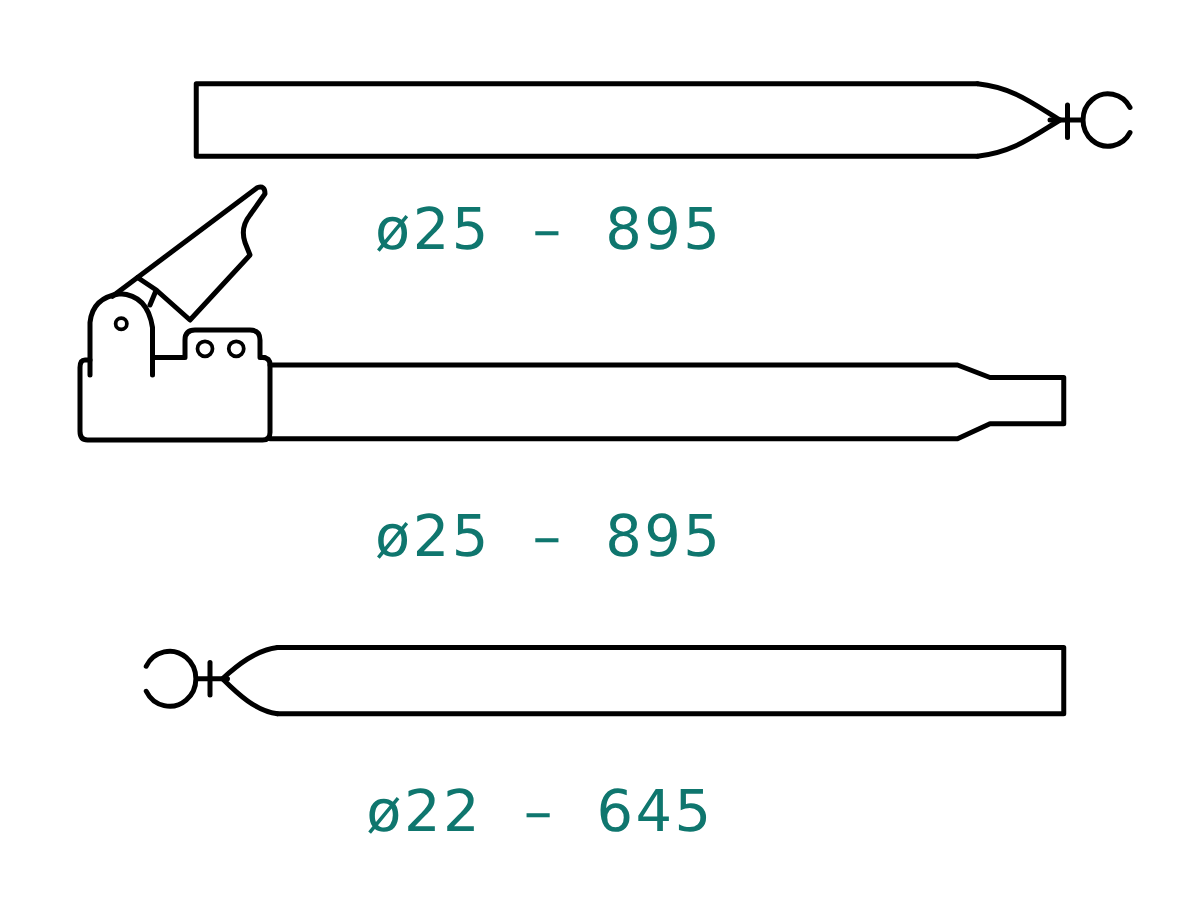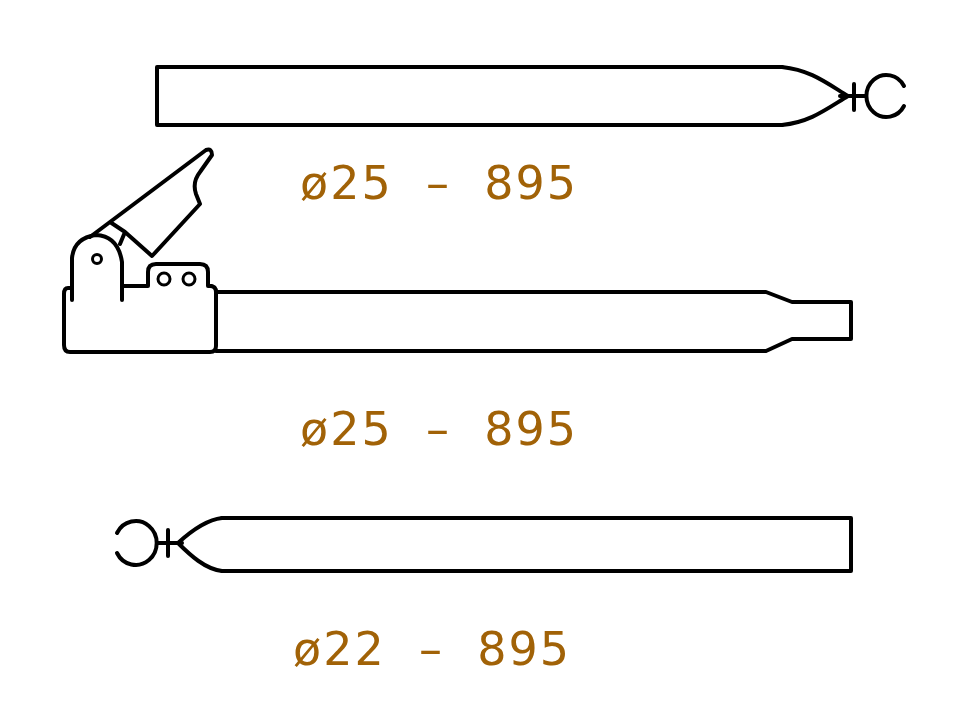--- a/index.html
+++ b/index.html
@@ -3,21 +3,21 @@
   <meta charset="utf-8">
   <style>
     html, body { margin: 0; padding: 0; background: #ffffff; }
     body { width: 957px; height: 720px; overflow: hidden; position: relative; }
     .canvas { position: absolute; left: 0; top: 0; width: 957px; height: 720px; }
     .stroke { fill: none; stroke: #000000; stroke-width: 4; stroke-linejoin: round; stroke-linecap: round; }
     .label {
       position: absolute;
       font-family: "DejaVu Sans", sans-serif;
       font-size: 46px;
-      color: #a16207;
+      color: #0f766e;
       letter-spacing: 2px;
       white-space: pre;
       line-height: 1;
     }
   </style>
 </head>
 <body>
 
 <svg class="canvas" viewBox="0 0 957 720" xmlns="http://www.w3.org/2000/svg">
 
@@ -48,13 +48,13 @@
     <path class="stroke" d="M 222 518 L 851 518 L 851 571 L 222 571"></path>
     <path class="stroke" d="M 222 518 C 205 520, 190 532, 178 543 M 222 571 C 205 569, 190 555, 178 543"></path>
     <path class="stroke" d="M 158 543 L 182 543"></path>
     <path class="stroke" d="M 168 530 L 168 556"></path>
     <path class="stroke" d="M 117 533 A 21 22 0 1 1 117 553"></path>
   </g>
 </svg>
 
 <div class="label" style="left:300px; top:160px;">ø25  –  895</div>
 <div class="label" style="left:300px; top:406px;">ø25  –  895</div>
-<div class="label" style="left:293px; top:626px;">ø22  –  895</div>
+<div class="label" style="left:293px; top:626px;">ø22  –  645</div>
 
 </body></html>

